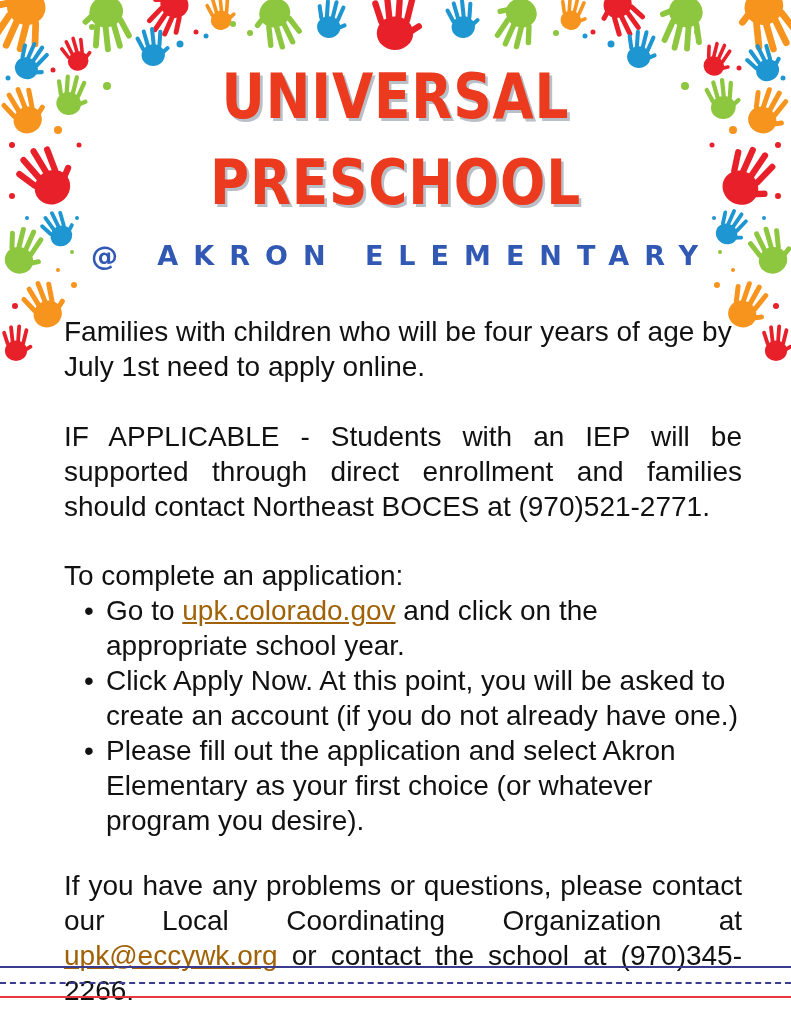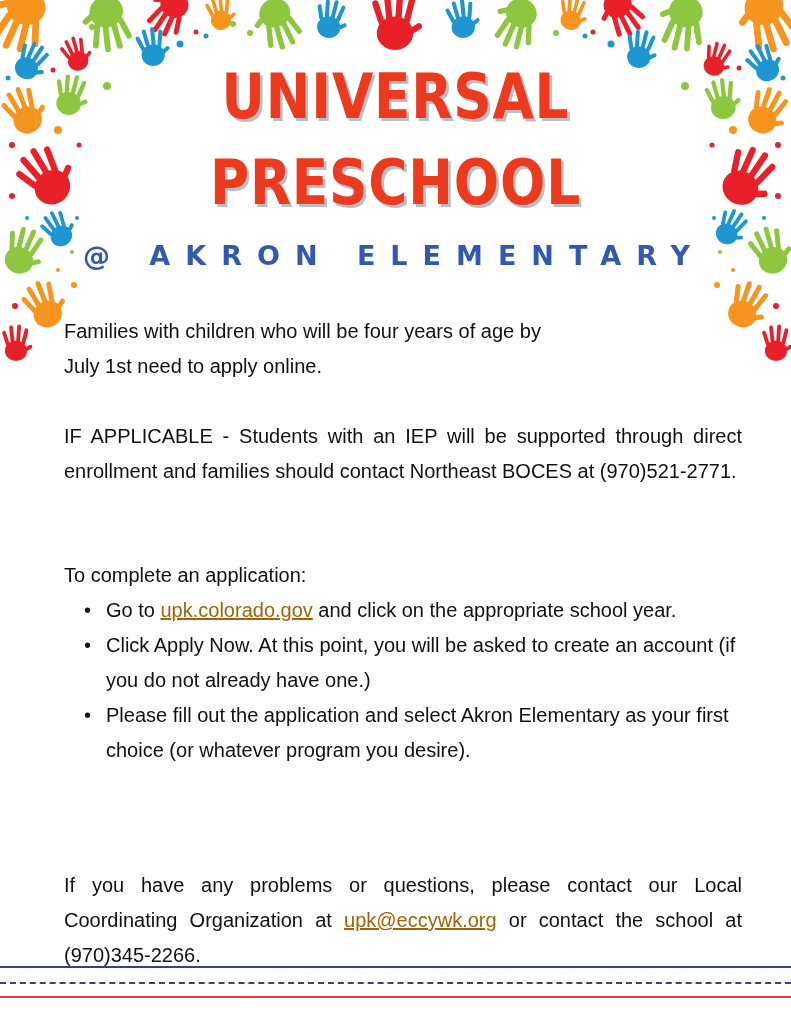--- a/index.html
+++ b/index.html
@@ -1,22 +1,22 @@
 <!DOCTYPE html>
 <html><head>
 <meta charset="utf-8">
 <style>
   html, body { margin:0; padding:0; background:#ffffff; }
   body { width:791px; height:1024px; position:relative; overflow:hidden; font-family:"Liberation Sans", sans-serif; color:#111; }
   .decor { position:absolute; left:0; top:0; width:791px; height:370px; pointer-events:none; }
   .title { position:absolute; left:0; width:791px; text-align:center; font-family:"DejaVu Sans", sans-serif; font-weight:bold; color:#ec3a1f; text-shadow:3px 3px 0 #b8bfc6; letter-spacing:1px; transform:scaleX(0.86); }
   .t1 { top:62px; font-size:62px; line-height:70px; }
   .t2 { top:148px; font-size:62px; line-height:70px; }
-  .subtitle { position:absolute; top:240px; left:0; width:780px; text-align:center; font-family:"DejaVu Sans", sans-serif; font-weight:bold; font-size:27px; color:#3158b3; letter-spacing:15px; padding-left:8px; box-sizing:border-box; }
-  .body-text { position:absolute; left:64px; width:678px; font-family:"Liberation Sans", sans-serif; font-size:20px; line-height:35px; color:#111; }
+  .subtitle { position:absolute; top:240px; left:8px; width:780px; text-align:center; font-family:"DejaVu Sans", sans-serif; font-weight:bold; font-size:27px; color:#3158b3; letter-spacing:15px; padding-left:8px; box-sizing:border-box; }
+  .body-text { position:absolute; left:64px; width:678px; font-family:"Liberation Sans", sans-serif; font-size:28px; line-height:35px; color:#111; }
   .justify { text-align:justify; text-align-last:left; }
   .p1 { top:314px; }
   .p2 { top:419px; }
   .p3 { top:558px; }
   .p4 { top:836px;margin-top:32px; }
   ul.steps { margin:0; padding:0 0 0 42px; list-style:none; }
   ul.steps li { position:relative; }
   ul.steps li .bullet { position:absolute; left:-22px; top:0; }
   a.link { color:#a16207; text-decoration:underline; }
   .rule { position:absolute; left:0; width:791px; }

